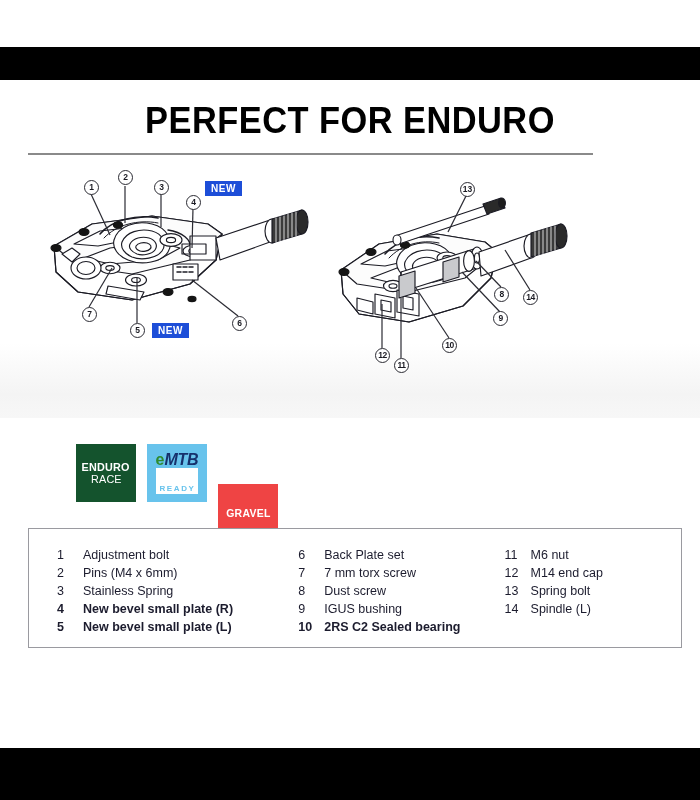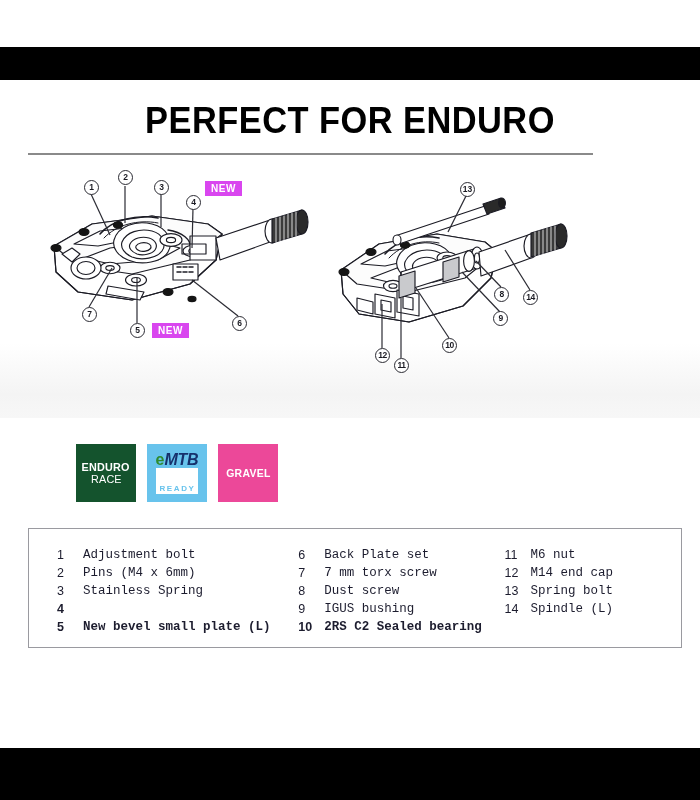--- a/index.html
+++ b/index.html
@@ -99,21 +99,21 @@
 
   .leader {
     position: absolute;
     background: #2b2b33;
     z-index: 4;
   }
 
   
   .new-badge {
     position: absolute;
-    background: #d946ef;
+    background: #1d4ed8;
     color: #ffffff;
     font-size: 10px;
     font-weight: 700;
     letter-spacing: 0.6px;
     padding: 2px 6px 2px 6px;
     font-family: "Liberation Sans", sans-serif;
     z-index: 6;
     line-height: 11px;
   }
 
@@ -127,21 +127,21 @@
   .badge {
     width: 60px; height: 58px;
     display: flex;
     flex-direction: column;
     align-items: center;
     justify-content: center;
     box-sizing: border-box;
   }
   .badge-enduro { background: #14532d; margin-left: 48px; }
   .badge-emtb   { background: #68c3ec; }
-  .badge-gravel { background: #ec4899; }
+  .badge-gravel { background: #ef4444; margin-top: 40px; }
 
   .bg-l1 {
     font-size: 11.5px;
     font-weight: 700;
     color: #ffffff;
     letter-spacing: 0.2px;
     line-height: 12px;
     transform: scaleX(0.94);
   }
   .bg-l2 {
@@ -218,21 +218,20 @@
     color: #1c1c2e;
     font-family: "Liberation Sans", sans-serif;
   }
   .part-num {
     width: 26px;
     flex: 0 0 26px;
     text-align: left;
   }
   .part-label {
     white-space: nowrap;
-    font-family: Liberation Mono, monospace;
   }
   .part-row.bold .part-num,
   .part-row.bold .part-label {
     font-weight: 700;
   }
 </style>
 </head>
 <body>
 
 <div class="page">
@@ -452,20 +451,21 @@
           <div class="part-row">
             <span class="part-num">2</span>
             <span class="part-label">Pins (M4 x 6mm)</span>
           </div>
           <div class="part-row">
             <span class="part-num">3</span>
             <span class="part-label">Stainless Spring</span>
           </div>
           <div class="part-row bold">
             <span class="part-num">4</span>
+            <span class="part-label">New bevel small plate (R)</span>
           </div>
           <div class="part-row bold">
             <span class="part-num">5</span>
             <span class="part-label">New bevel small plate (L)</span>
           </div>
         </div>
 
         <div class="parts-col col-b">
           <div class="part-row">
             <span class="part-num">6</span>

